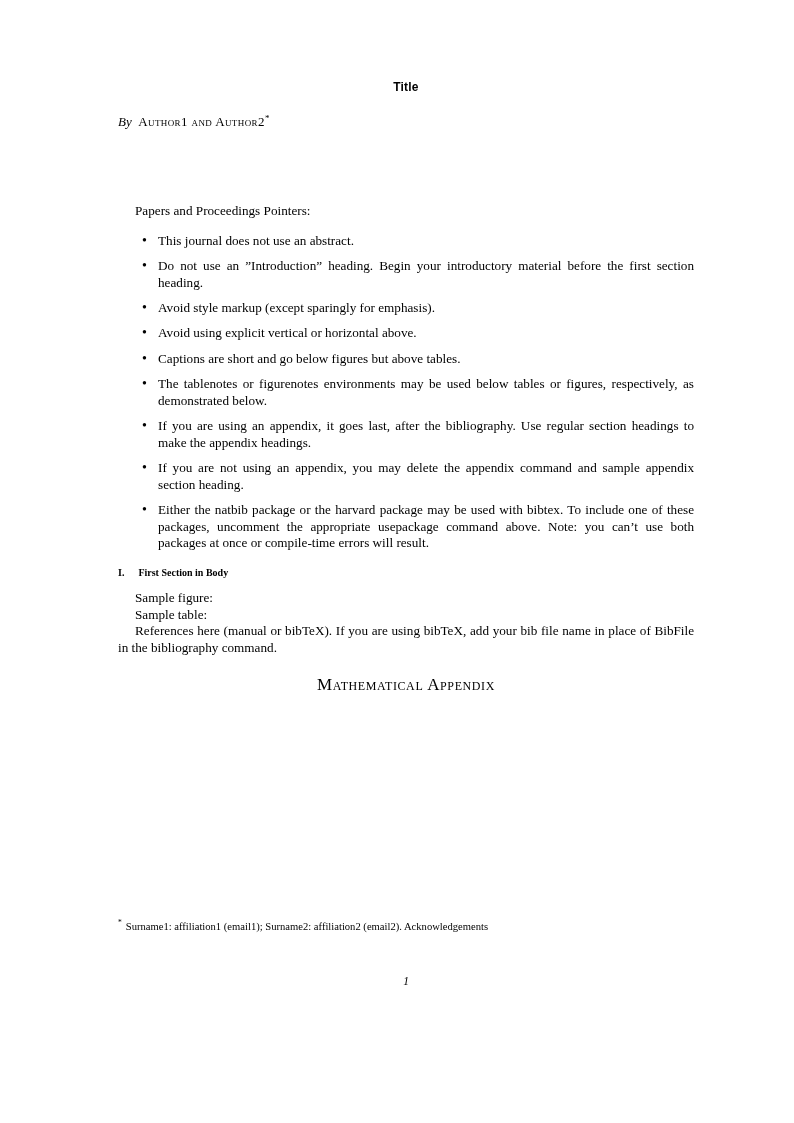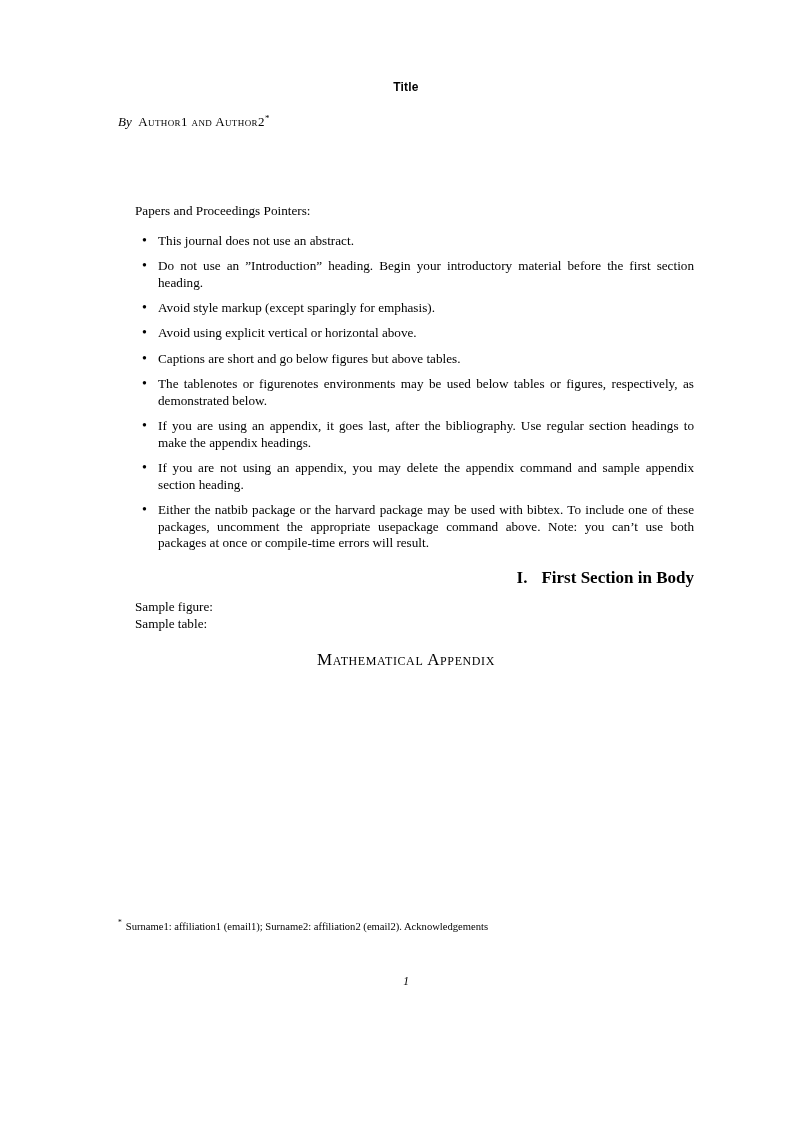--- a/index.html
+++ b/index.html
@@ -67,23 +67,23 @@
   ul.pointer-list li::before {
     content: "\2022";
     position: absolute;
     left: 24px;
     top: -1px;
     font-size: 14px;
   }
   .section-heading {
     margin-top: 15px;
     margin-bottom: 10px;
-    text-align: right;
+    text-align: left;
     font-weight: bold;
-    font-size: 17px;
+    font-size: 10px;
   }
   .section-heading .sec-num {
     margin-right: 14px;
   }
   .body-para {
     text-indent: 17px;
     text-align: justify;
     margin: 0;
   }
   .appendix-heading {
@@ -143,20 +143,21 @@
       <li>If you are not using an appendix, you may delete the appendix command and sample appendix section heading.</li>
       <li>Either the natbib package or the harvard package may be used with bibtex. To include one of these packages, uncomment the appropriate usepackage command above. Note: you can’t use both packages at once or compile-time errors will result.</li>
     </ul>
 
     <div class="section-heading">
       <span class="sec-num">I.</span><span>First Section in Body</span>
     </div>
 
     <p class="body-para">Sample figure:</p>
     <p class="body-para">Sample table:</p>
+    <p class="body-para">References here (manual or bibTeX). If you are using bibTeX, add your bib file name in place of BibFile in the bibliography command.</p>
 
     <div class="appendix-heading">Mathematical Appendix</div>
 
   </div>
 
   <div class="footnote">
     <sup>*</sup><span>Surname1: affiliation1 (email1); Surname2: affiliation2 (email2). Acknowledgements</span>
   </div>
 
   <div class="page-number">1</div>

